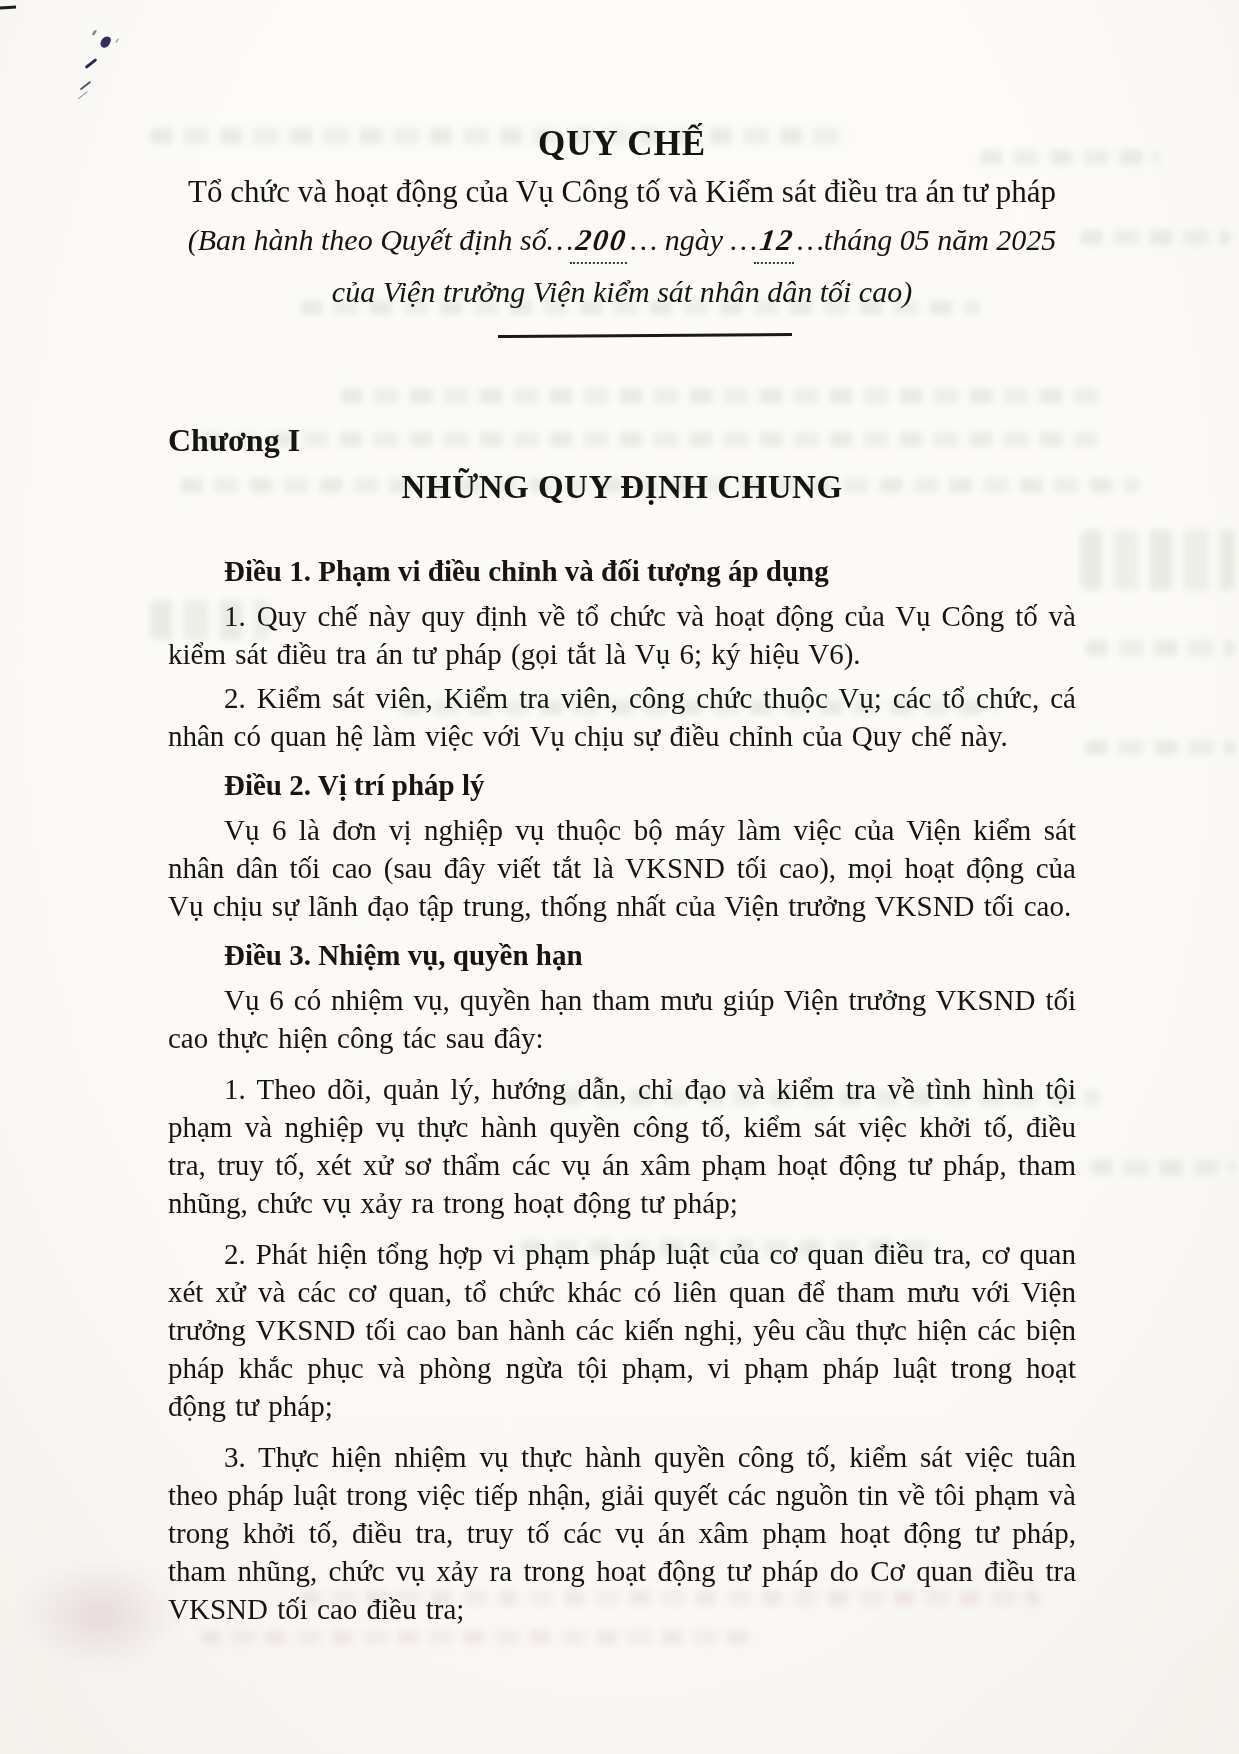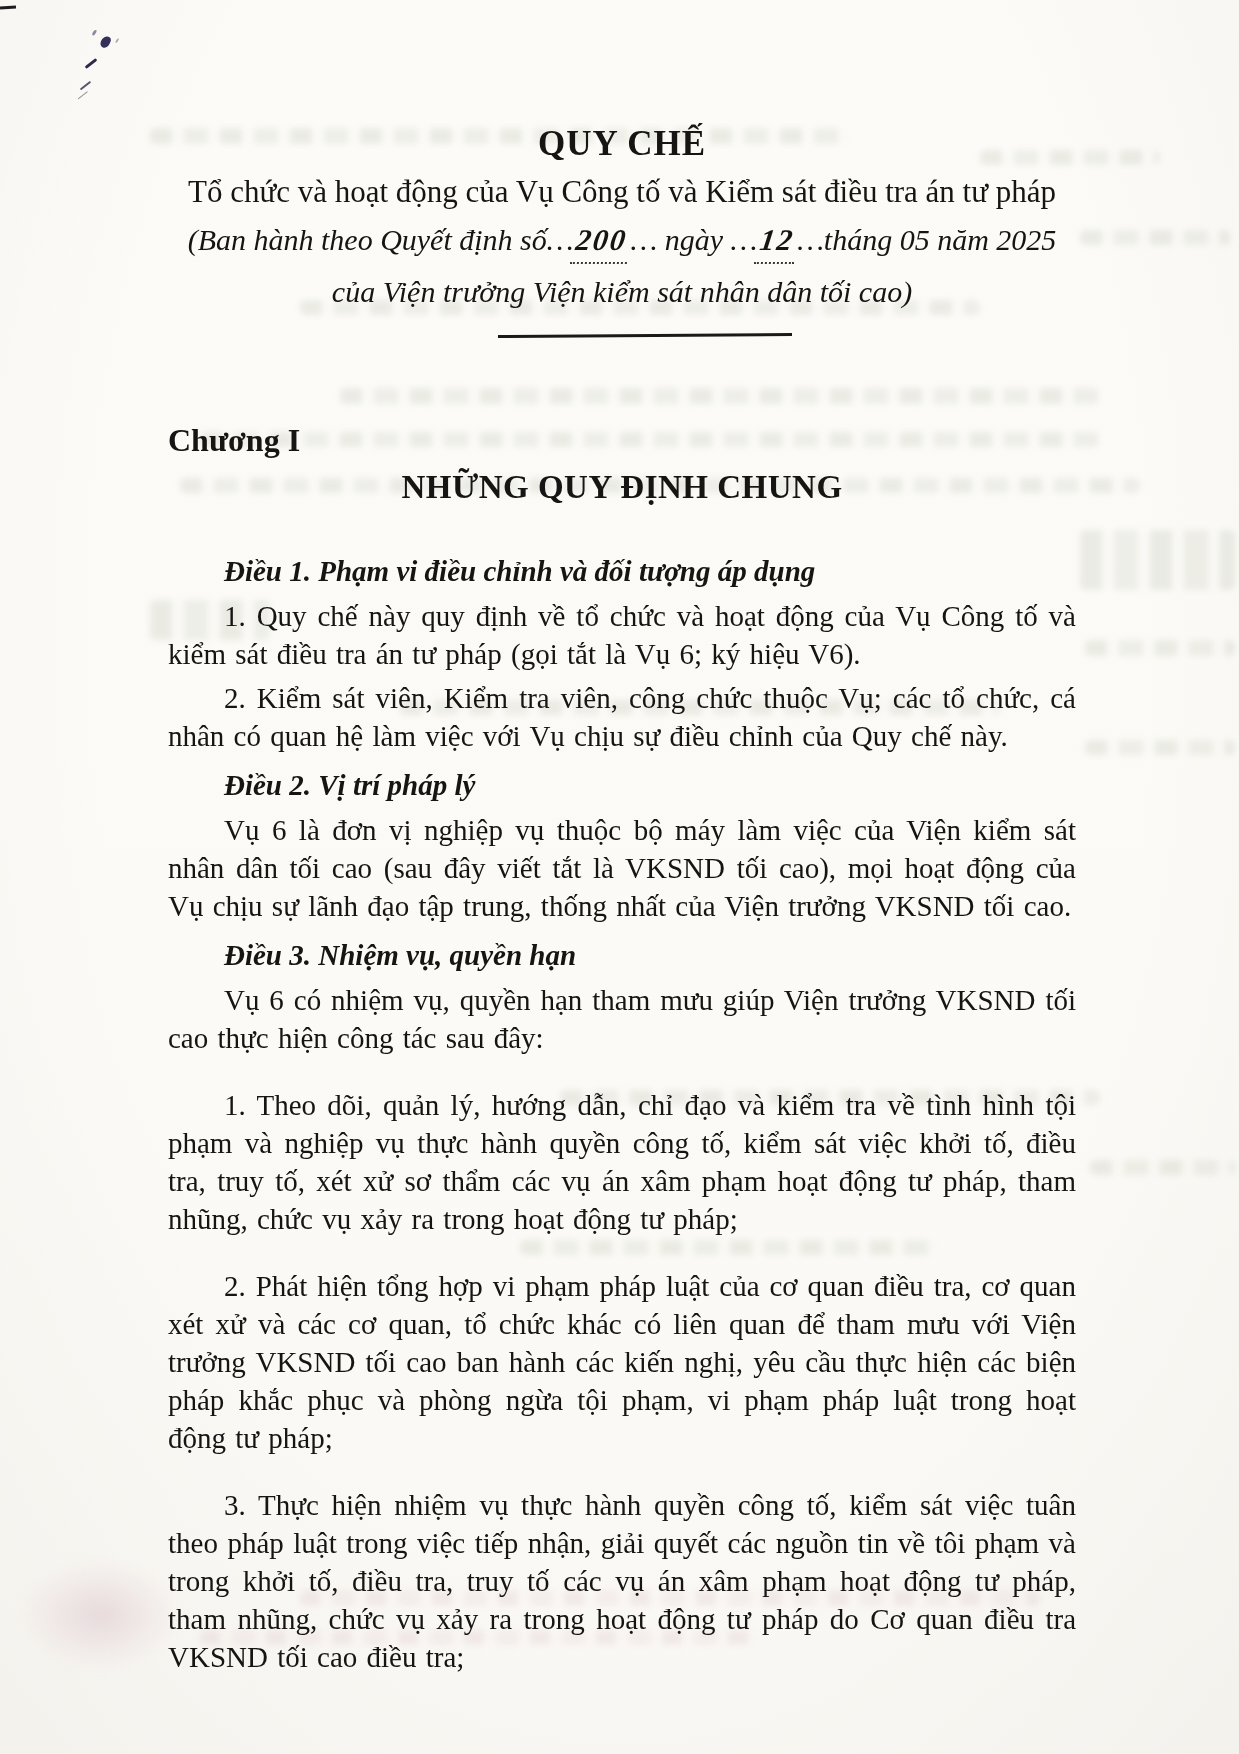--- a/index.html
+++ b/index.html
@@ -73,31 +73,30 @@
     letter-spacing: 0.5px;
     line-height: 40px;
   }
   
   .body-text { margin-top: 44px; }
   .article-heading {
     margin: 10px 0 0 0;
     padding-left: 56px;
     font-size: 29px; font-weight: bold;
     line-height: 40px;
-    font-style: italic;
   }
   p.para {
     margin: 6px 0 0 0;
     font-size: 29px;
     line-height: 38px;
     text-align: justify;
     text-indent: 56px;
     word-spacing: 2px;
   }
-  p.para.item { margin-top: 29px; }
+  p.para.item { margin-top: 13px; }
   
   .artifact { position: absolute; pointer-events: none; }
   .corner-streak {
     left: 0; top: 6px; width: 16px; height: 3px;
     background: #1b1b20; transform: rotate(-4deg);
   }
   .speck-a {
     left: 101px; top: 36px; width: 9px; height: 12px;
     background: #33305a; border-radius: 60% 40% 55% 45%;
     transform: rotate(24deg);

